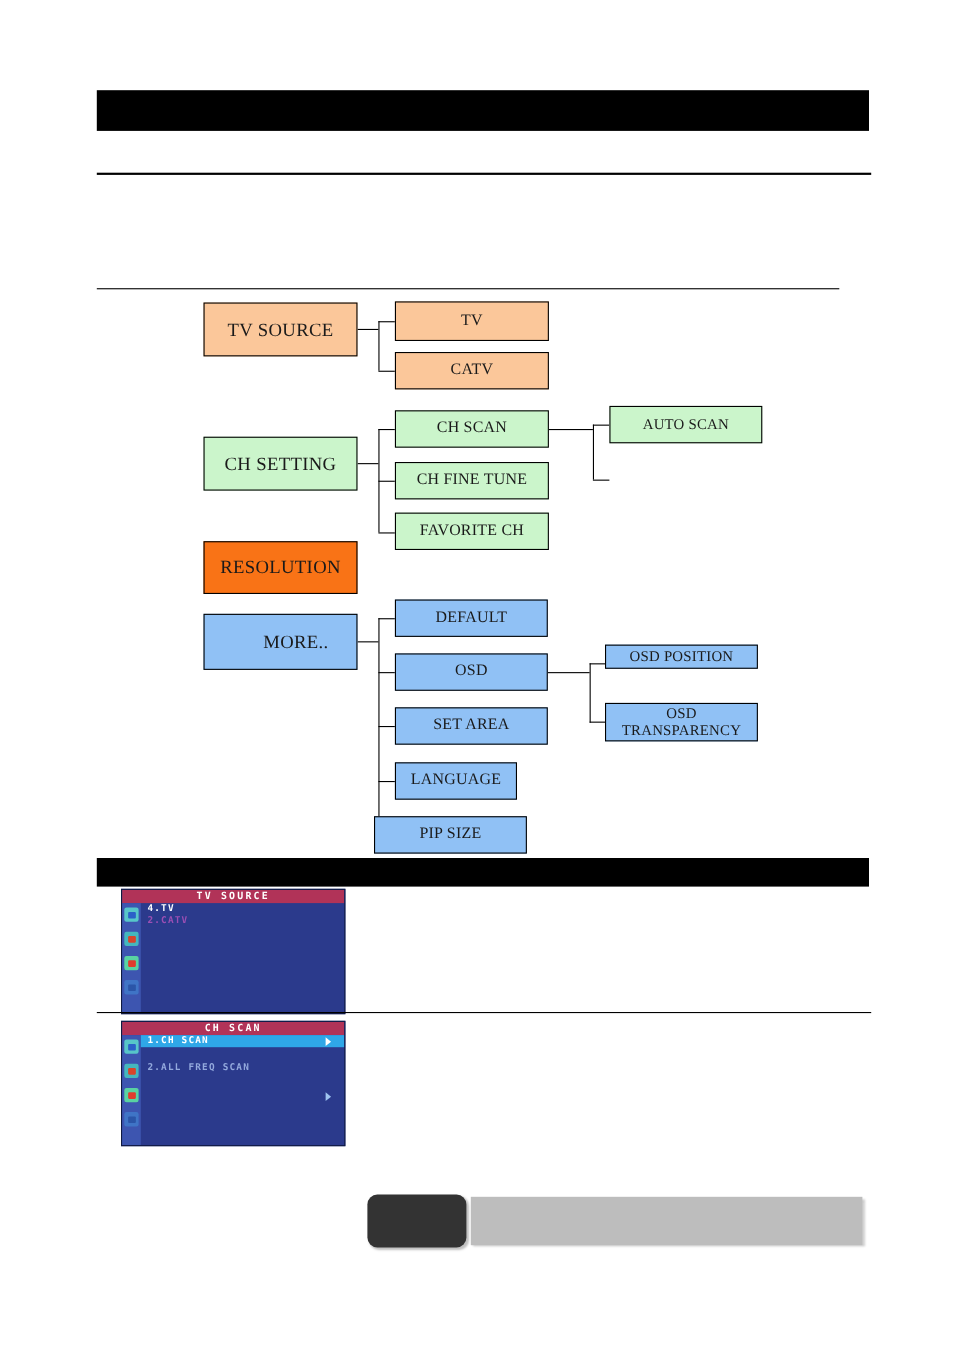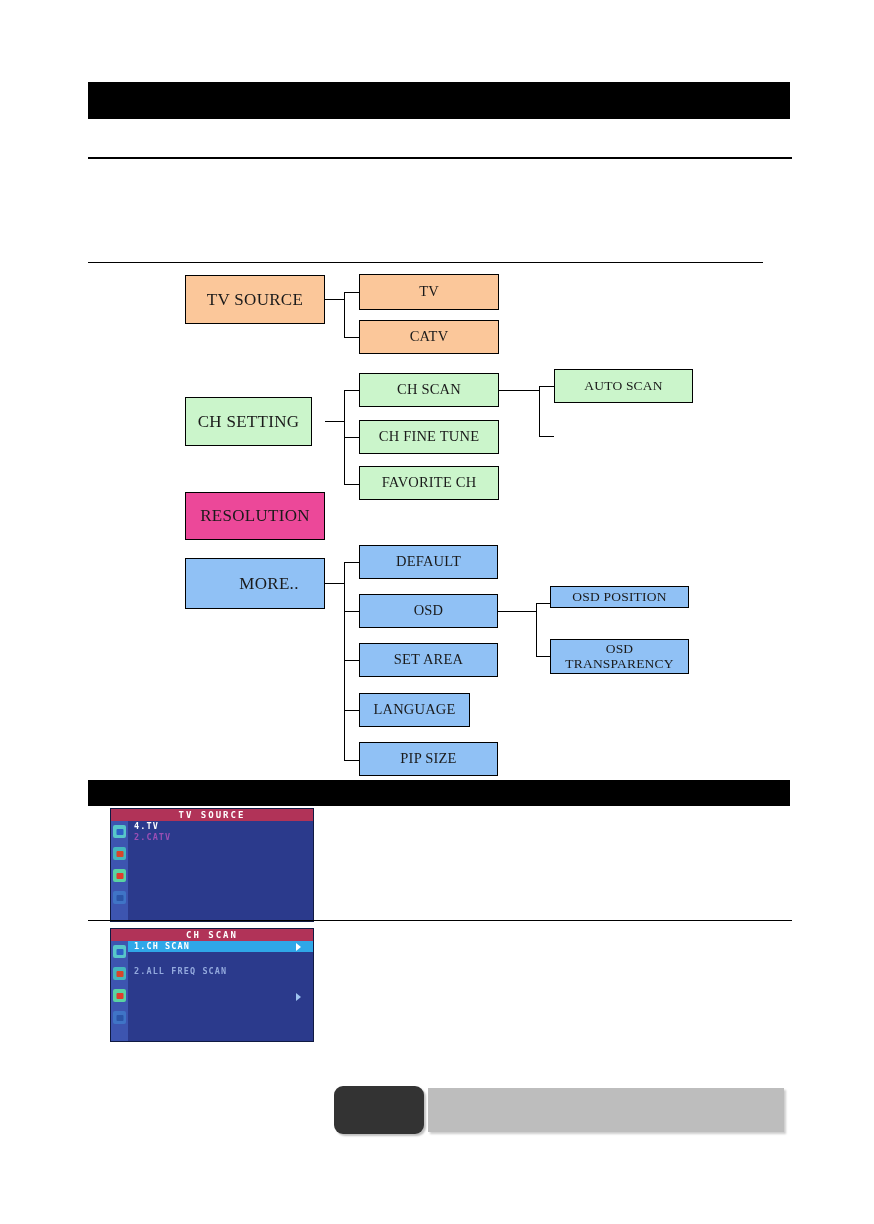--- a/index.html
+++ b/index.html
@@ -24,21 +24,21 @@
   
   #flowchart{position:absolute;left:0;top:0;width:874px;height:790px;}
   .node{
     position:absolute;border:1px solid #000000;
     display:flex;align-items:center;justify-content:center;
     text-align:center;line-height:1.05;
     color:#1a1a1a;box-sizing:border-box;
   }
   .node.orange{background:#FBC79A;}
   .node.green {background:#CBF5CB;}
-  .node.pink  {background:#ec4899;}
+  .node.pink  {background:#f97316;}
   .node.blue  {background:#90C1F5;}
   .node.lvl1{font-size:17px;letter-spacing:.3px;}
   .node.lvl2{font-size:14.5px;letter-spacing:.2px;}
   .node.lvl3{font-size:13.5px;letter-spacing:.2px;}
 
   .conn{position:absolute;background:#000000;}
   .conn.h{height:1px;}
   .conn.v{width:1px;}
 
   
@@ -149,21 +149,21 @@
 
   <div class="node orange lvl1" style="left: 185px; top: 275px; width: 140px; height: 49px;">
         <span style="white-space: pre-line;">TV SOURCE</span>
       </div>
       <div class="node orange lvl2" style="left: 359px; top: 274px; width: 140px; height: 36px;">
         <span style="white-space: pre-line;">TV</span>
       </div>
       <div class="node orange lvl2" style="left: 359px; top: 320px; width: 140px; height: 34px;">
         <span style="white-space: pre-line;">CATV</span>
       </div>
-      <div class="node green lvl1" style="left: 185px; top: 397px; width: 127px; height: 49px;">
+      <div class="node green lvl1" style="left: 185px; top: 397px; width: 140px; height: 49px;">
         <span style="white-space: pre-line;">CH SETTING</span>
       </div>
       <div class="node green lvl2" style="left: 359px; top: 373px; width: 140px; height: 34px;">
         <span style="white-space: pre-line;">CH SCAN</span>
       </div>
       <div class="node green lvl2" style="left: 359px; top: 420px; width: 140px; height: 34px;">
         <span style="white-space: pre-line;">CH FINE TUNE</span>
       </div>
       <div class="node green lvl2" style="left: 359px; top: 466px; width: 140px; height: 34px;">
         <span style="white-space: pre-line;">FAVORITE CH</span>
@@ -182,21 +182,21 @@
       </div>
       <div class="node blue lvl2" style="left: 359px; top: 594px; width: 139px; height: 34px;">
         <span style="white-space: pre-line;">OSD</span>
       </div>
       <div class="node blue lvl2" style="left: 359px; top: 643px; width: 139px; height: 34px;">
         <span style="white-space: pre-line;">SET AREA</span>
       </div>
       <div class="node blue lvl2" style="left: 359px; top: 693px; width: 111px; height: 34px;">
         <span style="white-space: pre-line;">LANGUAGE</span>
       </div>
-      <div class="node blue lvl2" style="left: 359px; top: 742px; width: 139px; height: 34px;">
+      <div class="node blue lvl2" style="left: 340px; top: 742px; width: 139px; height: 34px;">
         <span style="white-space: pre-line;">PIP SIZE</span>
       </div>
       <div class="node blue lvl3" style="left: 550px; top: 586px; width: 139px; height: 22px;">
         <span style="white-space: pre-line;">OSD POSITION</span>
       </div>
       <div class="node blue lvl3" style="left: 550px; top: 639px; width: 139px; height: 35px;">
         <span style="white-space: pre-line;">OSD
 TRANSPARENCY</span>
       </div>
     </div>

